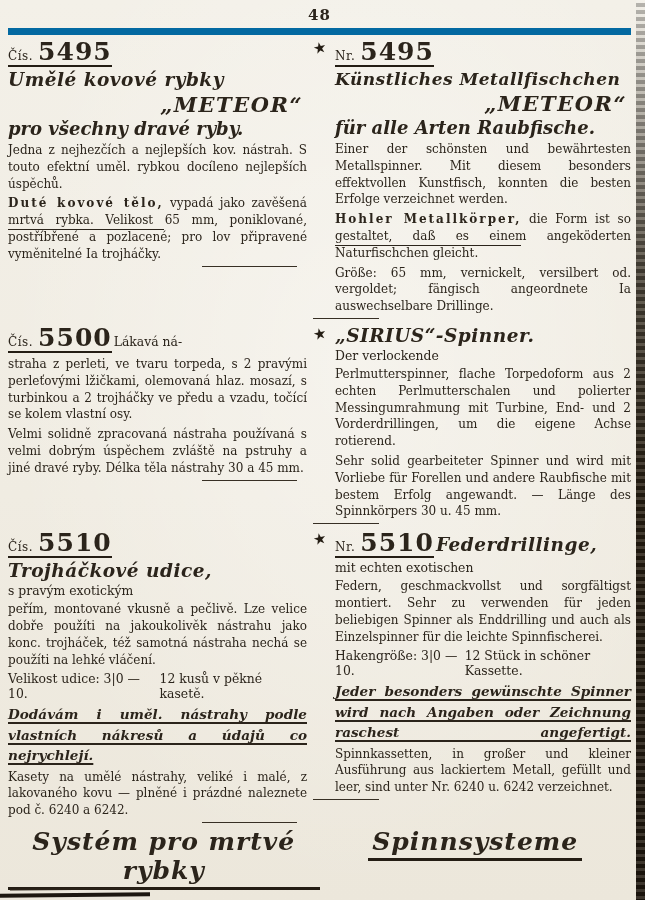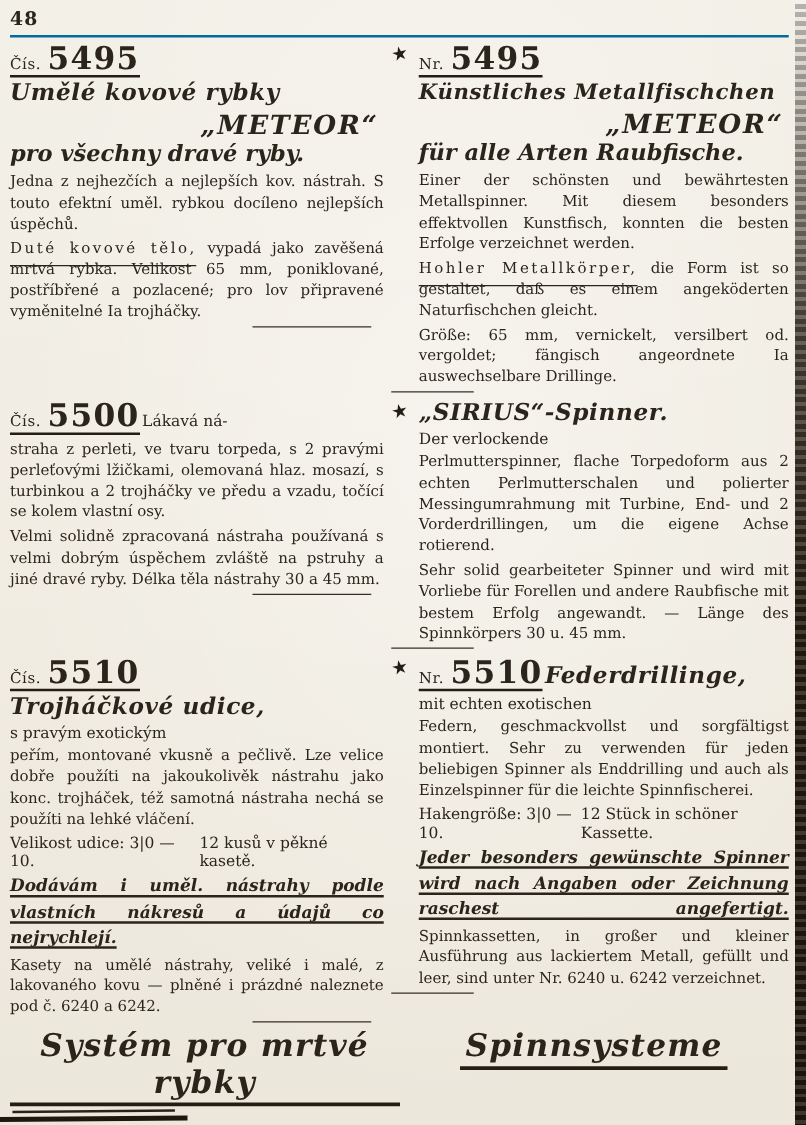--- a/index.html
+++ b/index.html
@@ -15,40 +15,40 @@
   .edge-band{
     position:absolute;right:0;top:0;width:9px;height:900px;z-index:5;
     background:linear-gradient(180deg,rgba(41,33,20,0) 0%,rgba(41,33,20,.45) 16%,rgba(41,33,20,.8) 30%,#2a2114 55%,#221a10 100%);
   }
   .edge-band:after{content:"";position:absolute;inset:0;
     background:repeating-linear-gradient(180deg,rgba(255,255,255,.12) 0 3px,rgba(0,0,0,.25) 3px 7px);}
   .bottom-smudge{position:absolute;left:0;bottom:3px;width:150px;height:4px;
     background:#1d1710;transform:rotate(-.5deg);z-index:5;}
   .bottom-smudge:after{content:"";position:absolute;left:10px;top:-5px;width:130px;height:2px;background:#2a2218;}
 
-  .masthead{padding-top:5px;border-bottom:2px solid #0369a1;}
+  .masthead{text-align:center;padding-top:5px;border-bottom:7px solid #0369a1;}
   .pagenum{font-weight:bold;font-size:15px;letter-spacing:1px;padding-bottom:4px;display:inline-block;}
 
   .cols{display:flex;align-items:stretch;}
   .col-l{width:305px;flex:none;padding-right:6px;box-sizing:border-box;}
   .col-r{flex:1;padding-left:22px;box-sizing:border-box;position:relative;}
 
   .hdr{display:flex;align-items:baseline;gap:2px;position:relative;margin-top:4px;flex-wrap:wrap;}
   .numline{border-bottom:2px solid #241d14;padding-bottom:1px;white-space:nowrap;}
   .numlab{font-size:12px;letter-spacing:.5px;}
   .num{font-size:25px;font-weight:bold;letter-spacing:1px;line-height:1;}
   .title{font-weight:bold;font-style:italic;font-size:18.5px;letter-spacing:.5px;}
   .title-rest{font-size:12.4px;}
   .star{position:absolute;left:-22px;top:0px;font-size:15px;color:#241d14;transform:rotate(-12deg);}
 
   .brand{font-weight:bold;font-style:italic;font-size:21px;text-align:right;letter-spacing:1.5px;margin:2px 4px 1px 0;}
   .subt{font-weight:bold;font-style:italic;font-size:18px;margin:1px 0 2px;}
 
   p.body{font-size:12px;line-height:1.4;margin:3px 0;text-align:justify;}
-  .lead-u{letter-spacing:2px;border-bottom:1px solid #2b241b;padding-bottom:7px;}
+  .lead-u{letter-spacing:2px;border-bottom:1px solid #2b241b;padding-bottom:19px;font-weight:bold;}
   .gap-row{display:flex;justify-content:space-between;font-size:12.4px;margin:2px 0;}
   .note{font-weight:bold;font-style:italic;font-size:13.6px;line-height:1.5;margin:3px 0;
         text-decoration:underline;text-decoration-thickness:1.5px;text-underline-offset:3px;text-align:justify;}
   .note.stretch{text-align-last:justify;}
 
   .rule{border-top:1.6px solid #372f24;height:0;}
   .rule.r{width:95px;margin:3px 10px 2px auto;}
   .rule.l{width:66px;margin:3px auto 2px -22px;}
 
   .midhead{display:flex;margin-top:2px;}

